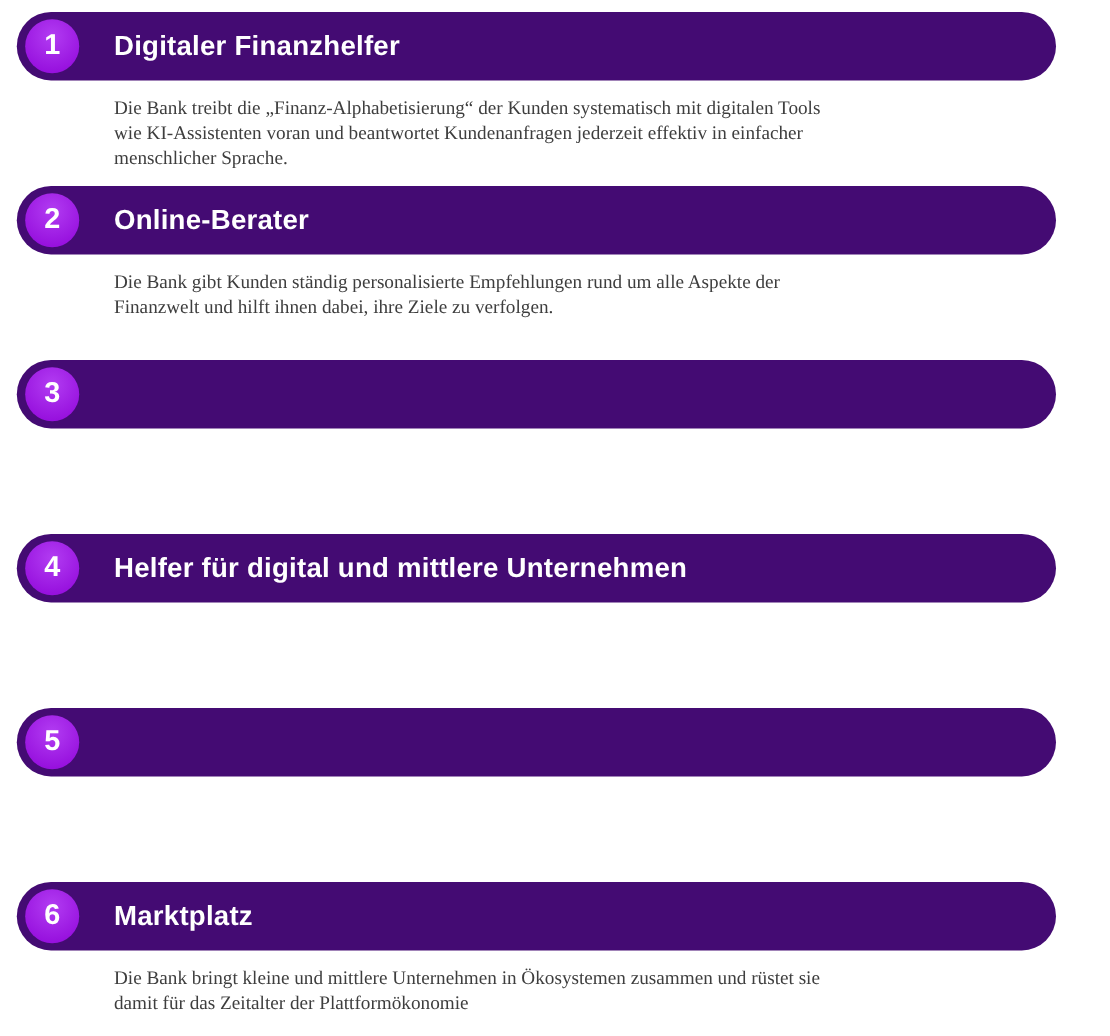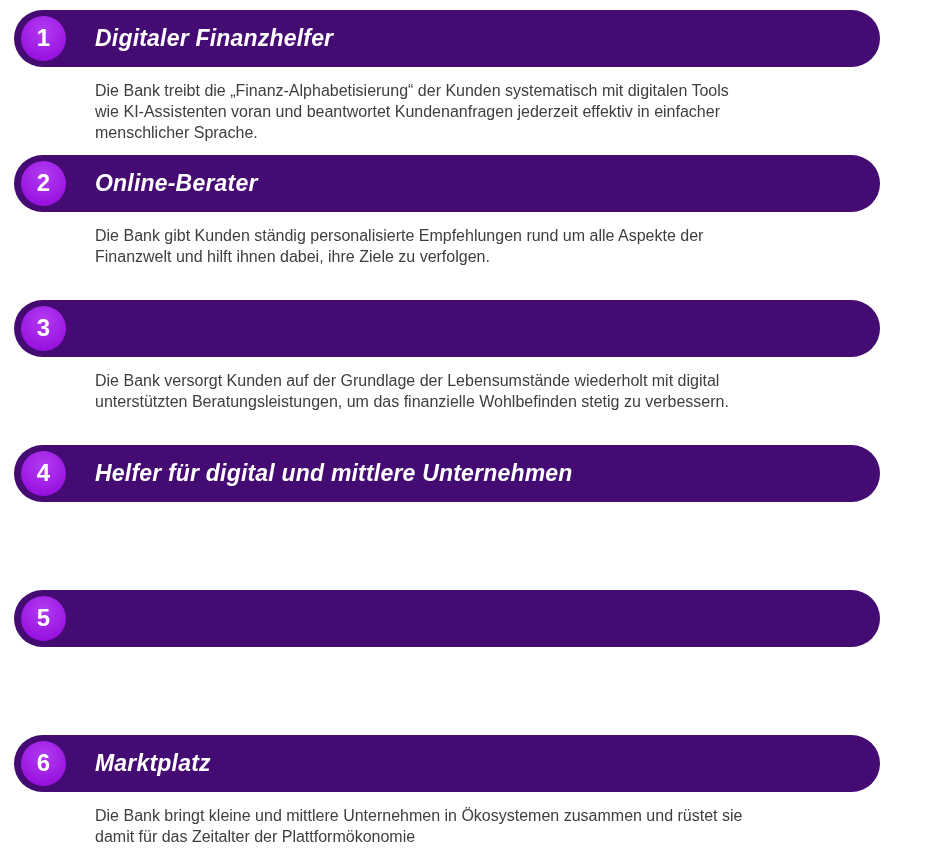--- a/index.html
+++ b/index.html
@@ -51,29 +51,29 @@
     line-height: 1;
     transform: translateY(-1px);
   }
   .banner .title {
     color: var(--title-color);
     font-size: 23px;
     font-weight: 700;
     letter-spacing: 0.2px;
     margin-left: 29px;
     white-space: nowrap;
-    font-style: italic;
   }
   .desc {
     margin: 13px 0 0 81px;
     width: 790px;
     color: var(--body-text-color);
     font-size: 16px;
     line-height: 21px;
     white-space: pre-line;
+    font-family: Liberation Serif, serif;
   }
 </style>
 </head>
 <body>
 
 <div class="page">
 
   <section class="item">
     <header class="banner">
       <span class="badge">
@@ -96,22 +96,20 @@
     <p class="desc">Die Bank gibt Kunden ständig personalisierte Empfehlungen rund um alle Aspekte der
 Finanzwelt und hilft ihnen dabei, ihre Ziele zu verfolgen.</p>
   </section>
 
   <section class="item">
     <header class="banner">
       <span class="badge">
         <span class="num">3</span>
       </span>
     </header>
-    <p class="desc">Die Bank versorgt Kunden auf der Grundlage der Lebensumstände wiederholt mit digital
-unterstützten Beratungsleistungen, um das finanzielle Wohlbefinden stetig zu verbessern.</p>
   </section>
 
   <section class="item">
     <header class="banner">
       <span class="badge">
         <span class="num">4</span>
       </span>
       <h2 class="title">Helfer für digital und mittlere Unternehmen</h2>
     </header>
   </section>

